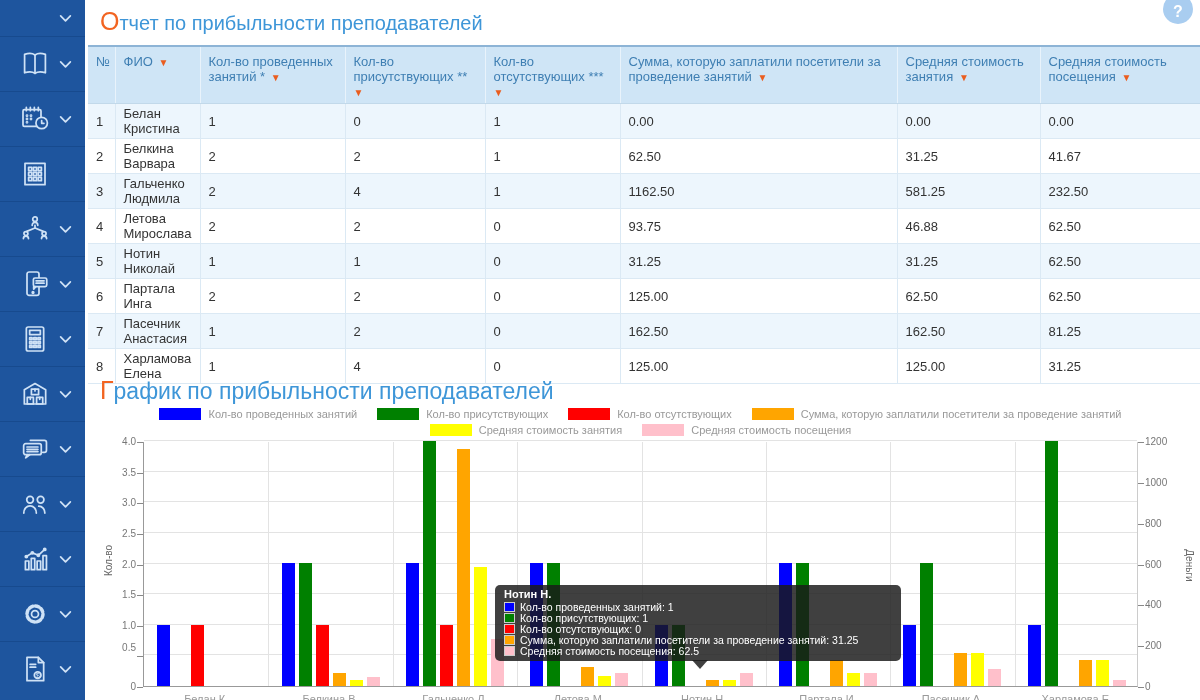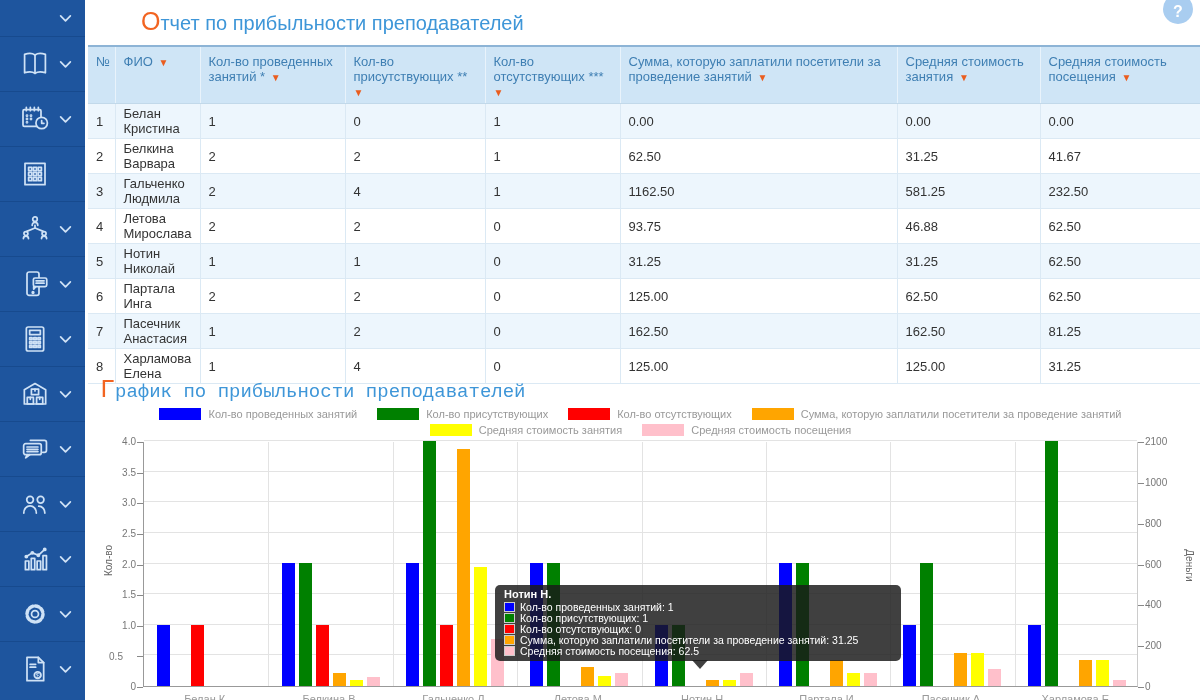--- a/index.html
+++ b/index.html
@@ -24,22 +24,22 @@
   
   .main { position:absolute; left:85px; top:0; width:1115px; height:700px; background:#fff; }
   .help-btn {
     position:absolute; left:1078px; top:-6px; width:30px; height:30px; border-radius:50%;
     background:#a9cdf0; color:#fff; font-size:16px; font-weight:bold;
     display:flex; align-items:center; justify-content:center; padding-top:6px; cursor:pointer; z-index:6;
   }
   .page-title, .chart-title {
     position:absolute; left:15px; margin:0; font-weight:400; color:#3e96d8;
   }
-  .page-title { top:7px; font-size:20px;margin-left:41px; }
-  .chart-title { top:376px; font-size:19px;font-family:Liberation Mono, monospace; }
+  .page-title { top:7px; font-size:20px; }
+  .chart-title { top:376px; font-size:23px; }
   .page-title::first-letter, .chart-title::first-letter { color:#f26421; font-size:25px; }
   
   table.report {
     position:absolute; left:3px; top:45px; width:1112px;
     border-collapse:collapse; table-layout:fixed; font-size:13px;
   }
   table.report th {
     background:#cfe5f6; color:#3f7fb3; font-weight:400; text-align:left;
     vertical-align:top; padding:7px 6px 4px 8px; height:55px;
     border-top:2px solid #8db4d6; border-right:1px solid #e9f3fb; border-bottom:1px solid #c2d9ea;
@@ -461,21 +461,21 @@
       <div class="vline" style="left: 124.375px;"></div>
       <div class="vline" style="left: 248.75px;"></div>
       <div class="vline" style="left: 373.125px;"></div>
       <div class="vline" style="left: 497.5px;"></div>
       <div class="vline" style="left: 621.875px;"></div>
       <div class="vline" style="left: 746.25px;"></div>
       <div class="vline" style="left: 870.625px;"></div>
       <div class="tick left" style="top: 245px;"></div>
       <div class="ylab left" style="top: 239px;">0</div>
       <div class="tick left" style="top: 214.375px;"></div>
-      <div class="ylab left" style="top: 209px; text-align: center;">0.5</div>
+      <div class="ylab left" style="top: 200px;">0.5</div>
       <div class="tick left" style="top: 183.75px;"></div>
       <div class="ylab left" style="top: 177.75px;">1.0</div>
       <div class="tick left" style="top: 153.125px;"></div>
       <div class="ylab left" style="top: 147.125px;">1.5</div>
       <div class="tick left" style="top: 122.5px;"></div>
       <div class="ylab left" style="top: 116.5px;">2.0</div>
       <div class="tick left" style="top: 91.875px;"></div>
       <div class="ylab left" style="top: 85.875px;">2.5</div>
       <div class="tick left" style="top: 61.25px;"></div>
       <div class="ylab left" style="top: 55.25px;">3.0</div>
@@ -489,21 +489,21 @@
       <div class="ylab right" style="top: 198.167px;">200</div>
       <div class="tick right" style="top: 163.333px;"></div>
       <div class="ylab right" style="top: 157.333px;">400</div>
       <div class="tick right" style="top: 122.5px;"></div>
       <div class="ylab right" style="top: 116.5px;">600</div>
       <div class="tick right" style="top: 81.6667px;"></div>
       <div class="ylab right" style="top: 75.6667px;">800</div>
       <div class="tick right" style="top: 40.8333px;"></div>
       <div class="ylab right" style="top: 34.8333px;">1000</div>
       <div class="tick right" style="top: 0px;"></div>
-      <div class="ylab right" style="top: -6px;">2100</div>
+      <div class="ylab right" style="top: -6px;">1200</div>
       <div class="bar-group" style="left: 0px; width: 124.375px;">
         <div class="bar" style="height: 61px; background: rgb(0, 0, 255);"></div>
         <div class="bar" style="height: 0px; background: rgb(0, 128, 0);"></div>
         <div class="bar" style="height: 61px; background: rgb(255, 0, 0);"></div>
         <div class="bar" style="height: 0px; background: rgb(255, 165, 0);"></div>
         <div class="bar" style="height: 0px; background: rgb(255, 255, 0);"></div>
         <div class="bar" style="height: 0px; background: rgb(255, 192, 203);"></div>
       </div>
       <div class="xlabel" style="left: 0px; width: 124.375px;">Белан К.</div>
       <div class="bar-group" style="left: 124.375px; width: 124.375px;">

